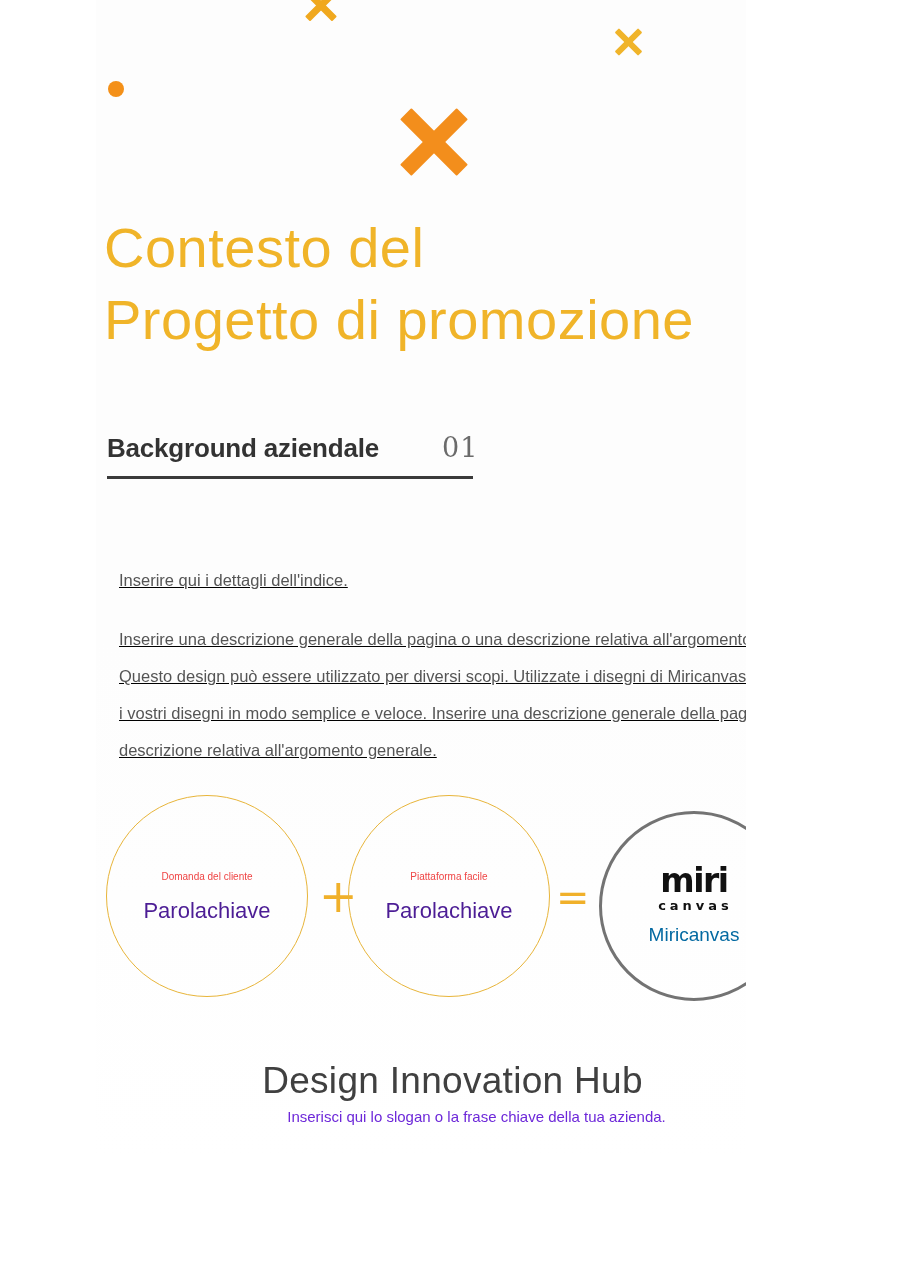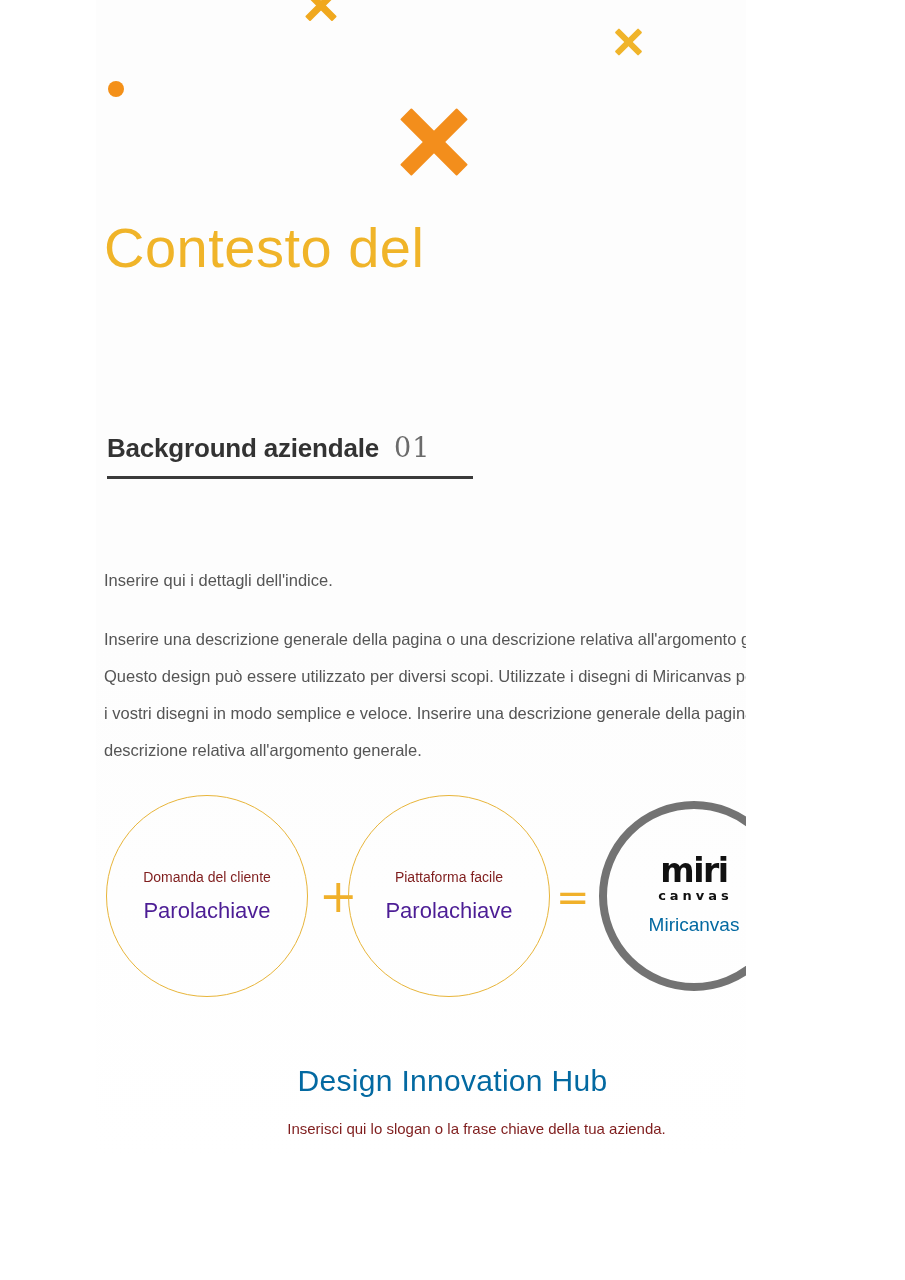--- a/index.html
+++ b/index.html
@@ -81,29 +81,29 @@
     position:absolute; left:107px; top:432px; width:500px;
   }
   .section-head-row{
     display:flex; align-items:baseline; gap:15px;
   }
   .section-title{
     font-size:26px; font-weight:bold; color:#333333; letter-spacing:-0.2px;
   }
   .section-num{
     font-size:27px; font-weight:400; color:#6b6b6b;
-    font-family:"DejaVu Serif", serif; letter-spacing:1px;
+    font-family:"DejaVu Serif", serif; letter-spacing:1px;margin-left:48px;
   }
   .section-rule{
     margin-top:12px; width:366px; height:3px; background:#3a3a3a;
   }
 
   
   .body-copy{
-    position:absolute; left:104px; top:562px; width:712px;
+    position:absolute; left:119px; top:562px; width:712px;text-decoration:underline;
   }
   .body-copy p{
     margin:0 0 22px 0;
     font-size:16.5px;
     line-height:37px;
     color:#555555;
     font-weight:400;
   }
   .body-copy p:last-child{margin-bottom:0;}
 
@@ -117,26 +117,26 @@
     border-radius:50%;
     display:flex; flex-direction:column;
     align-items:center; justify-content:center;
     box-sizing:border-box;
     text-align:center;
   }
   .circle.thin{ border:1.3px solid #e8b53a; }
   #circle-1{left:2px;}
   #circle-2{left:244px;}
   #circle-3{
-    left:495px; top:6px;
+    left:495px; top:16px;
     width:190px; height:190px;
-    border:8px solid #737373;
+    border:3px solid #737373;
   }
   .circle-sub{
-    font-size:14px; color:#7f1d1d; line-height:18px; margin-bottom:12px;
+    font-size:10px; color:#ef4444; line-height:18px; margin-bottom:12px;
   }
   .circle-main{
     font-size:22px; color:#4c1d95; line-height:26px; font-weight:400;
   }
   .op{
     position:absolute; top:78px;
     color:#f0b02a; font-weight:400; line-height:1;
     font-family:"DejaVu Sans", sans-serif;
   }
   #op-plus{left:215px; font-size:46px;}
@@ -159,26 +159,26 @@
   }
   .logo-label{
     font-size:19px; color:#0369a1; font-weight:400; margin-top:4px;
   }
 
   
   .slogan{
     position:absolute; left:0; top:1060px; width:905px; text-align:center;
   }
   .slogan-main{
-    font-size:30px; color:#0369a1; font-weight:300; line-height:42px;
+    font-size:37px; color:#404040; font-weight:300; line-height:42px;
     letter-spacing:0.3px;
   }
   .slogan-sub{
-    margin-top:16px;
-    font-size:15px; color:#7f1d1d; font-weight:400; line-height:22px;padding-left:48px;
+    margin-top:4px;
+    font-size:15px; color:#6d28d9; font-weight:400; line-height:22px;padding-left:48px;
   }
 </style>
 </head>
 <body>
 
 <div class="page">
 
   <div class="bg-band-left"></div>
   <div class="bg-band-body"></div>
 
@@ -211,20 +211,21 @@
       <path d="M4 23 L2 17"></path>
       <path d="M25 23 L28 19"></path>
 
       <path d="M44 18 L48 22 L33 37 L28 38 L29 33 Z"></path>
       <path d="M41 21 L45 25"></path>
     </svg>
   </div>
 
   <div class="title-block">
     <div class="title-line">Contesto del</div>
+    <div class="title-line">Progetto di promozione</div>
   </div>
 
   <div class="section-head">
     <div class="section-head-row">
       <span class="section-title">Background aziendale</span>
       <span class="section-num">01</span>
     </div>
     <div class="section-rule"></div>
   </div>
 

